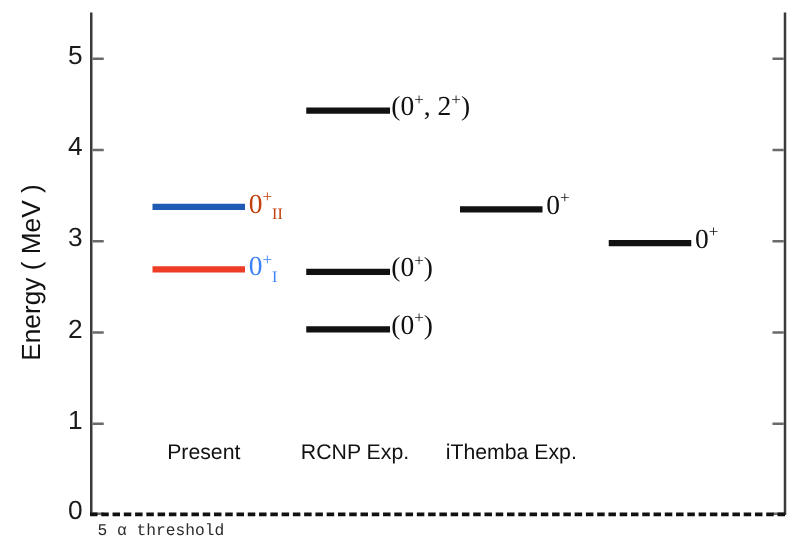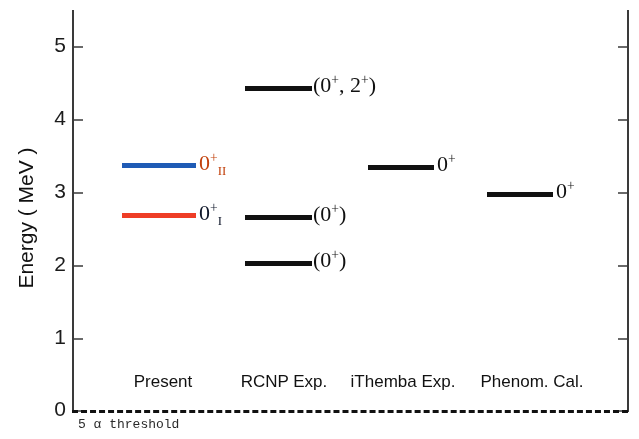--- a/index.html
+++ b/index.html
@@ -91,35 +91,34 @@
 
   .level-label{
     position:absolute;
     font-family:"Liberation Serif", serif;
     font-size:22px;
     color:#111111;
     white-space:nowrap;
     line-height:1;
   }
   .level-label.blue{color:#c2410c;}
-  .level-label.red{color:#0f172a;}
+  .level-label.red{color:#3b82f6;}
   .level-label sup{font-size:0.62em; vertical-align:super; line-height:0;}
   .level-label sub{font-size:0.58em; vertical-align:sub; line-height:0;}
 
   
   .col-label{
     position:absolute;
     top:352px;
     font-size:17px;
     color:#111111;
     font-family:"Liberation Sans", sans-serif;
     text-align:center;
     white-space:nowrap;
     transform:translateX(-50%);
-    margin-top:20px;
   }
 </style>
 </head>
 <body>
 
 <div id="figure">
 
   <div class="axis-left"></div>
   <div class="axis-right"></div>
 
@@ -182,16 +181,15 @@
     <span>0</span><sup>+</sup>
   </div>
 
   <div class="level" style="left:487px;top:192px;width:66px;"></div>
   <div class="level-label" style="left:556px;top:180px;">
     <span>0</span><sup>+</sup>
   </div>
 
   <div class="col-label" style="left:163px;">Present</div>
   <div class="col-label" style="left:284px;">RCNP Exp.</div>
-  <div class="col-label" style="left:403px;">iThemba Exp.</div>
-  <div class="col-label" style="left:532px;">Phenom. Cal.</div>
+  <div class="col-label" style="left:391px;padding-left:36px;">iThemba Exp.</div>
 
 </div>
 
 </body></html>

